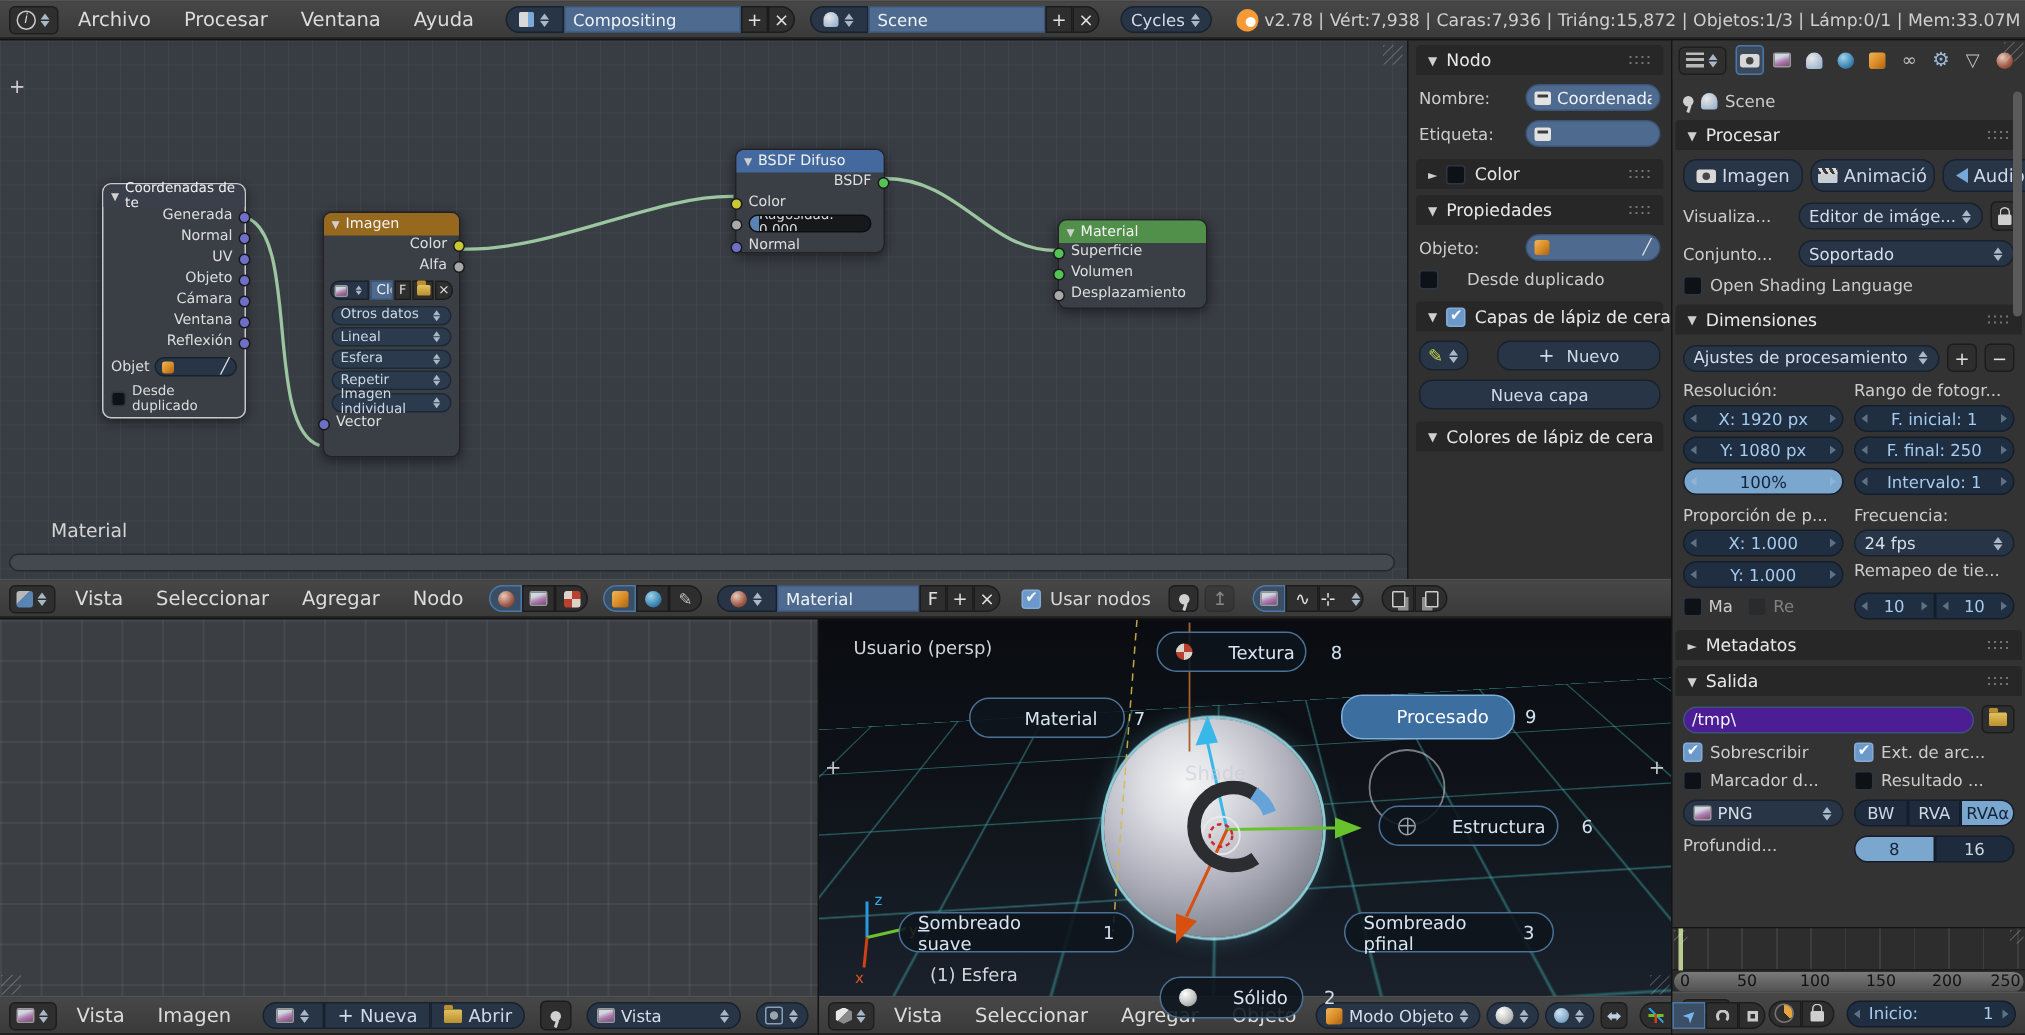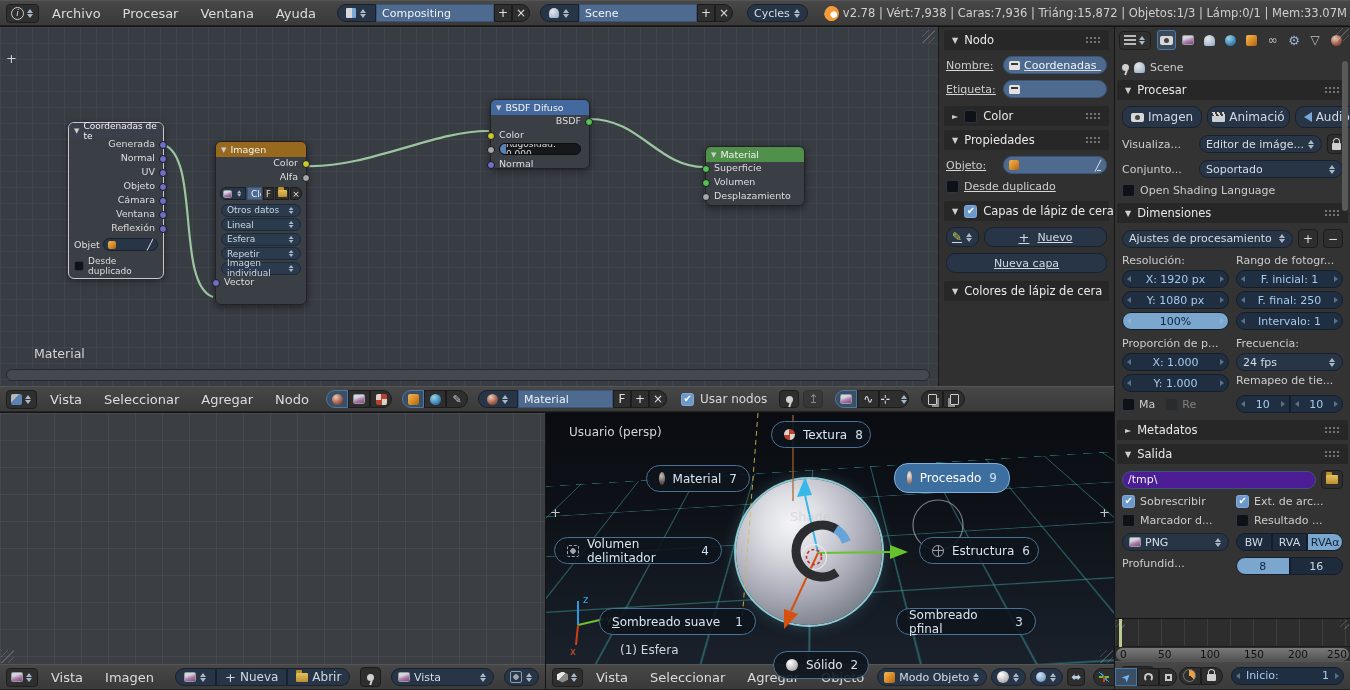--- a/index.html
+++ b/index.html
@@ -106,21 +106,21 @@
   .bnode .nhead { height:15px; display:flex; align-items:center; gap:4px; padding:0 5px;
       border-radius:5px 5px 0 0; font-size:9.5px; color:#f2f2f2; }
   .bnode .tri { font-size:7px; }
   .nrow { position:relative; height:14px; display:flex; align-items:flex-start; padding:0 8px; }
   .nrow.out { justify-content:flex-end; }
   .nsel { height:13px; border-radius:7px; background:#2b3a4d; border:1px solid #1d2836; color:#ccd8e4;
       font-size:9px; display:flex; align-items:center; padding:0 5px; margin:1.5px 5px; }
   .nsel .darr { transform:scale(.8); }
   #n-panel { position:absolute; left:938px; top:0; width:176px; height:359px; background:#303030;
       border-left:1px solid #191919; padding:3px 5px; font-size:11px; overflow:hidden; }
-  .np-row { display:flex; align-items:center; gap:5px; margin:6px 2px;text-decoration:underline; }
+  .np-row { display:flex; align-items:center; gap:19px; margin:6px 2px; }
   .np-label { width:52px; flex:none; color:#cccccc; font-size:11px; }
 
   
   #props { position:absolute; left:1115px; top:27px; width:235px; height:591px; background:#333333; overflow:hidden; }
   #props-scroll { position:absolute; right:2px; top:34px; width:6px; height:150px; border-radius:3px; background:#5a5a5a; }
   .tabs { display:flex; align-items:center; gap:2px; padding:3px 4px; background:#333; }
   .tab { width:22px; height:20px; display:flex; align-items:center; justify-content:center;
       border-radius:3px; }
   .tab.on { background:#3a4a5c; border:1px solid #4a78a8; }
   .prow { display:flex; align-items:center; gap:5px; margin:6px 7px; }
@@ -154,21 +154,21 @@
   #vp-floor { position:absolute; left:-45%; right:-45%; top:56px; height:420px;
       background-image:linear-gradient(rgba(62,168,168,.5) 1px, transparent 1px),
                        linear-gradient(90deg, rgba(62,168,168,.5) 1px, transparent 1px);
       background-size:58px 58px;
       transform:rotate(-3.5deg) perspective(420px) rotateX(63deg); transform-origin:50% 0; }
   #vp-sphere { position:absolute; left:190px; top:66px; width:146px; height:146px; border-radius:50%;
       background:radial-gradient(circle at 38% 30%, #f5f5f7 0%, #dddee3 22%, #adaeba 52%, #81858f 76%, #5e636d 100%);
       box-shadow:0 0 0 2px rgba(160,230,240,.85), 0 0 16px rgba(110,200,220,.3); }
   #vp-hdr { position:absolute; left:0; top:251px; width:568px; height:26px; }
   .vlabel { position:absolute; color:#d2d6da; font-size:12px; }
-  .pie-pill { position:absolute; display:flex; align-items:center; gap:8px; z-index:6;
+  .pie-pill { position:absolute; display:flex; align-items:center; gap:24px; z-index:6;
       background:rgba(14,20,28,.88); border:1px solid #4b7296; border-radius:14px;
       color:#d9e5f0; font-size:12px; padding:0 12px; height:27px; }
   .pie-pill .key { margin-left:auto; color:#cfe0ef; }
   .pie-pill.on { background:#3c6f9f; border-color:#7fb0dc; color:#ffffff; }
   .ic-box-dashed { width:12px; height:12px; flex:none; border:1px dashed #9aa4ad; border-radius:2px;
       background:radial-gradient(circle at 50% 50%, #9aa4ad 0 2.5px, transparent 3px); }
   .ic-wire-globe { width:12px; height:12px; flex:none; border-radius:50%; border:1px solid #98a0a8;
       background:linear-gradient(#98a0a8 0 0) center/100% 1px no-repeat,
                  linear-gradient(#98a0a8 0 0) center/1px 100% no-repeat; }
   .plus-widget { position:absolute; color:#e8e8e8; font-size:13px; z-index:7; opacity:.85; }
@@ -822,25 +822,20 @@
     <div class="pie-pill" style="left:100px;top:52px;width:104px">
       <span style="width:13px;height:13px;border-radius:50%;background:radial-gradient(circle at 35% 30%,#c8beb4,#6a5f58 60%,#3f3935)"></span>
       <span>Material</span>
         <span class="key">7</span>
     </div>
     <div class="pie-pill on" style="left:348px;top:50px;width:116px;height:30px">
       <span style="width:14px;height:14px;border-radius:50%;background:radial-gradient(circle at 35% 30%,#f2e8e0,#b29486 55%,#6a564c)"></span>
       <span>Procesado</span>
         <span class="key">9</span>
     </div>
-    <div class="pie-pill" style="left:8px;top:124px;width:168px">
-      <span class="ic-box-dashed"></span>
-      <span>Volumen delimitador</span>
-        <span class="key">4</span>
-    </div>
     <div class="pie-pill" style="left:373px;top:124px;width:120px">
       <span class="ic-wire-globe"></span>
       <span>Estructura</span>
         <span class="key">6</span>
     </div>
     <div class="pie-pill" style="left:53px;top:195px;width:157px">
       <span><u>S</u><span>ombreado suave</span></span>
       <span class="key">1</span>
     </div>
     <div class="pie-pill" style="left:350px;top:195px;width:140px">

